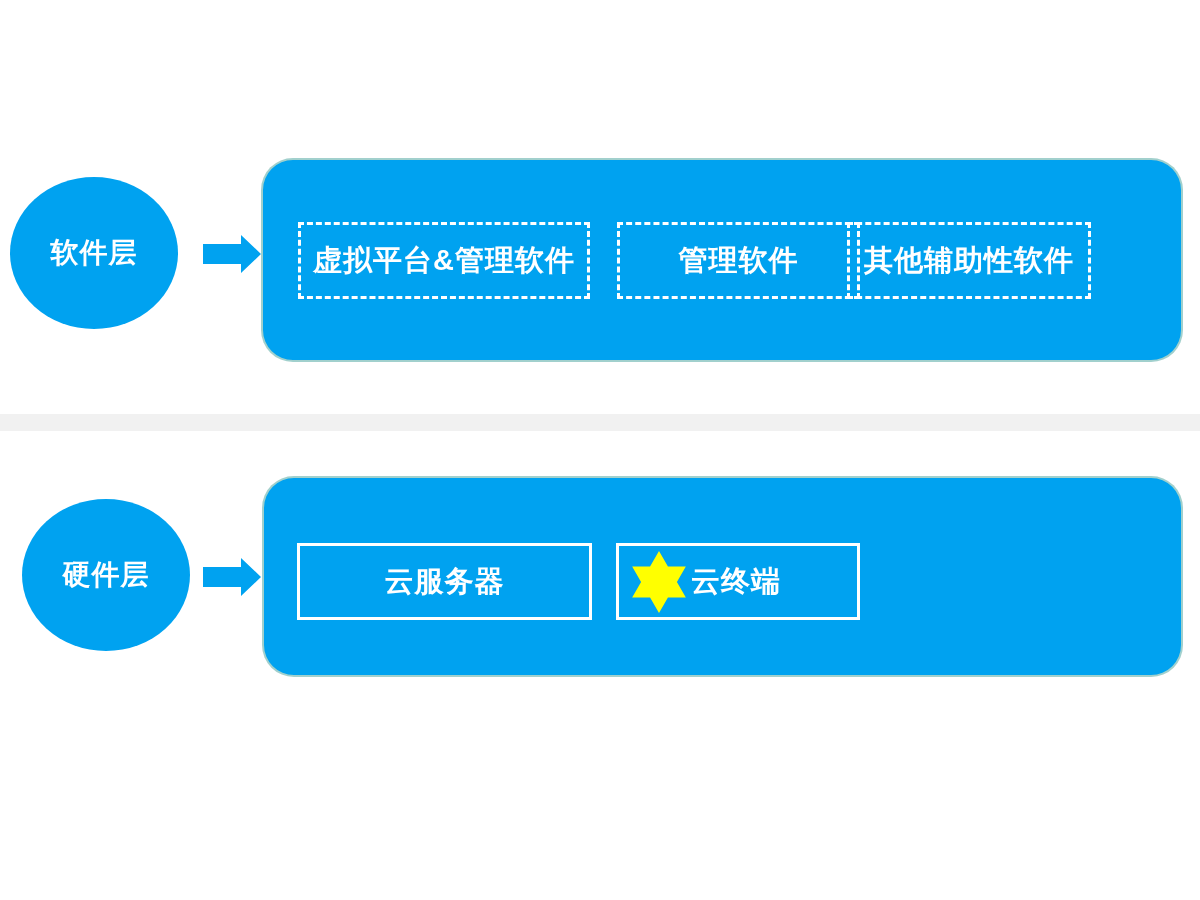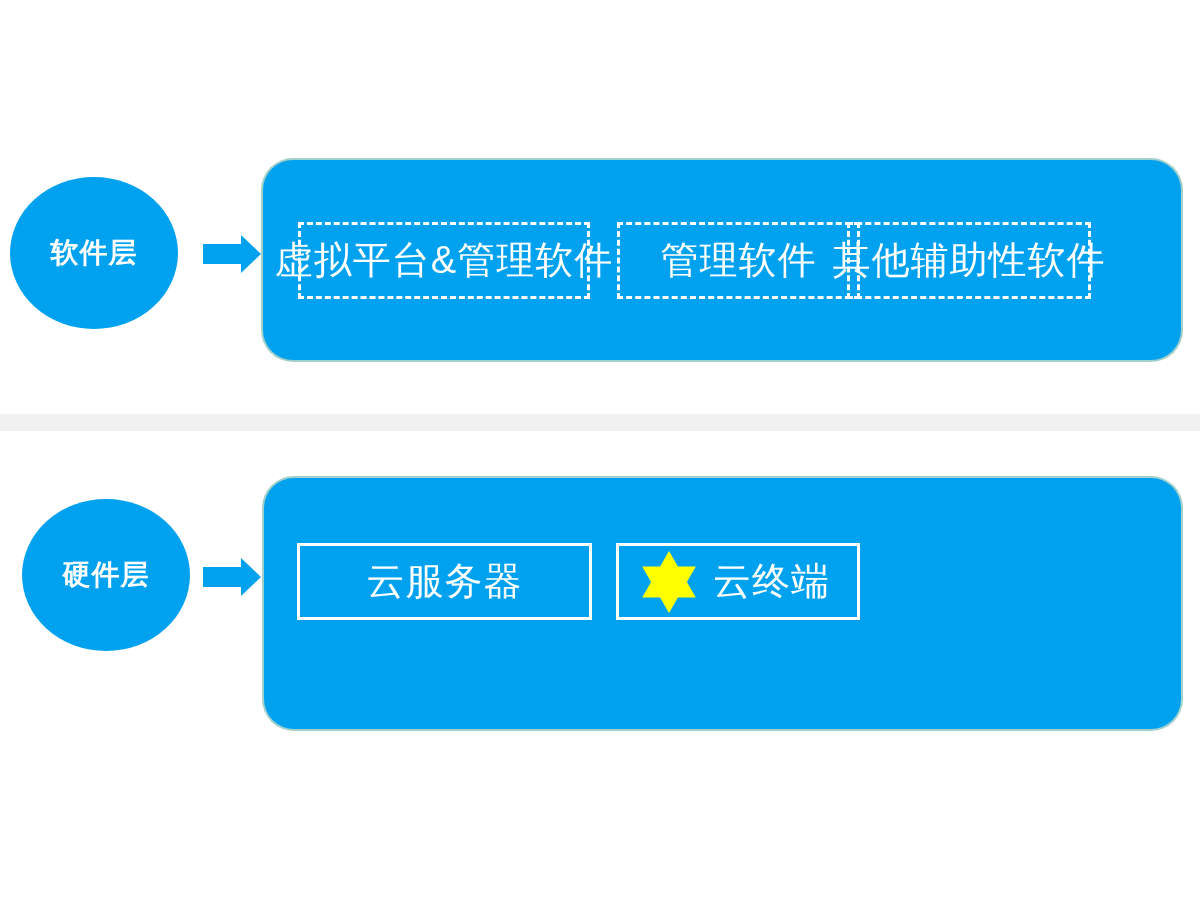--- a/index.html
+++ b/index.html
@@ -45,30 +45,29 @@
     position: absolute;
     background: var(--accent-blue);
     border: 2px solid rgba(189, 216, 199, 0.85);
     border-radius: 32px;
   }
   .ibox {
     position: absolute;
     height: 77px;
     display: flex; align-items: center; justify-content: center;
     color: var(--text-white);
-    font-size: 38px; font-weight: normal;
+    font-size: 29px; font-weight: bold;
     letter-spacing: 1px;
     white-space: nowrap;
   }
   .dashed { border: 3px dashed #ffffff; }
   .solid  { border: 3px solid  #ffffff; }
   .star-box {
     justify-content: flex-start;
-    padding-left: 18px;
-    gap: 12px;
+    padding-left: 8px;
   }
   .star-svg { width: 64px; height: 62px; flex: 0 0 auto; }
 </style>
 </head>
 <body>
 
 <div class="stage">
 
   <div class="circle" style="left:10px; top:177px;">
     <span>软件层</span>
@@ -93,21 +92,21 @@
   <div class="divider"></div>
 
   <div class="circle" style="left:22px; top:499px;">
     <span>硬件层</span>
   </div>
 
   <svg class="arrow" style="left:203px; top:558px;" viewBox="0 0 58 38" aria-hidden="true">
     <polygon points="0,9 38,9 38,0 58,19 38,38 38,29 0,29" style="fill:var(--accent-blue,#00a2f0)"></polygon>
   </svg>
 
-  <div class="panel" style="left:262px; top:476px; width:921px; height:255px;">
+  <div class="panel" style="left:262px; top:476px; width:921px; height:201px;">
     <div class="ibox solid" style="left:33px; top:65px; width:295px;">
       <span>云服务器</span>
     </div>
     <div class="ibox solid star-box" style="left:352px; top:65px; width:244px;">
       <svg class="star-svg" viewBox="0 0 100 100" aria-hidden="true">
         <polygon points="50,0 35.6,25 6.7,25 21.1,50 6.7,75 35.6,75 50,100 64.4,75 93.3,75 78.9,50 93.3,25 64.4,25" style="fill:var(--star-yellow,#ffff00)"></polygon>
       </svg>
       <span>云终端</span>
     </div>
   </div>

